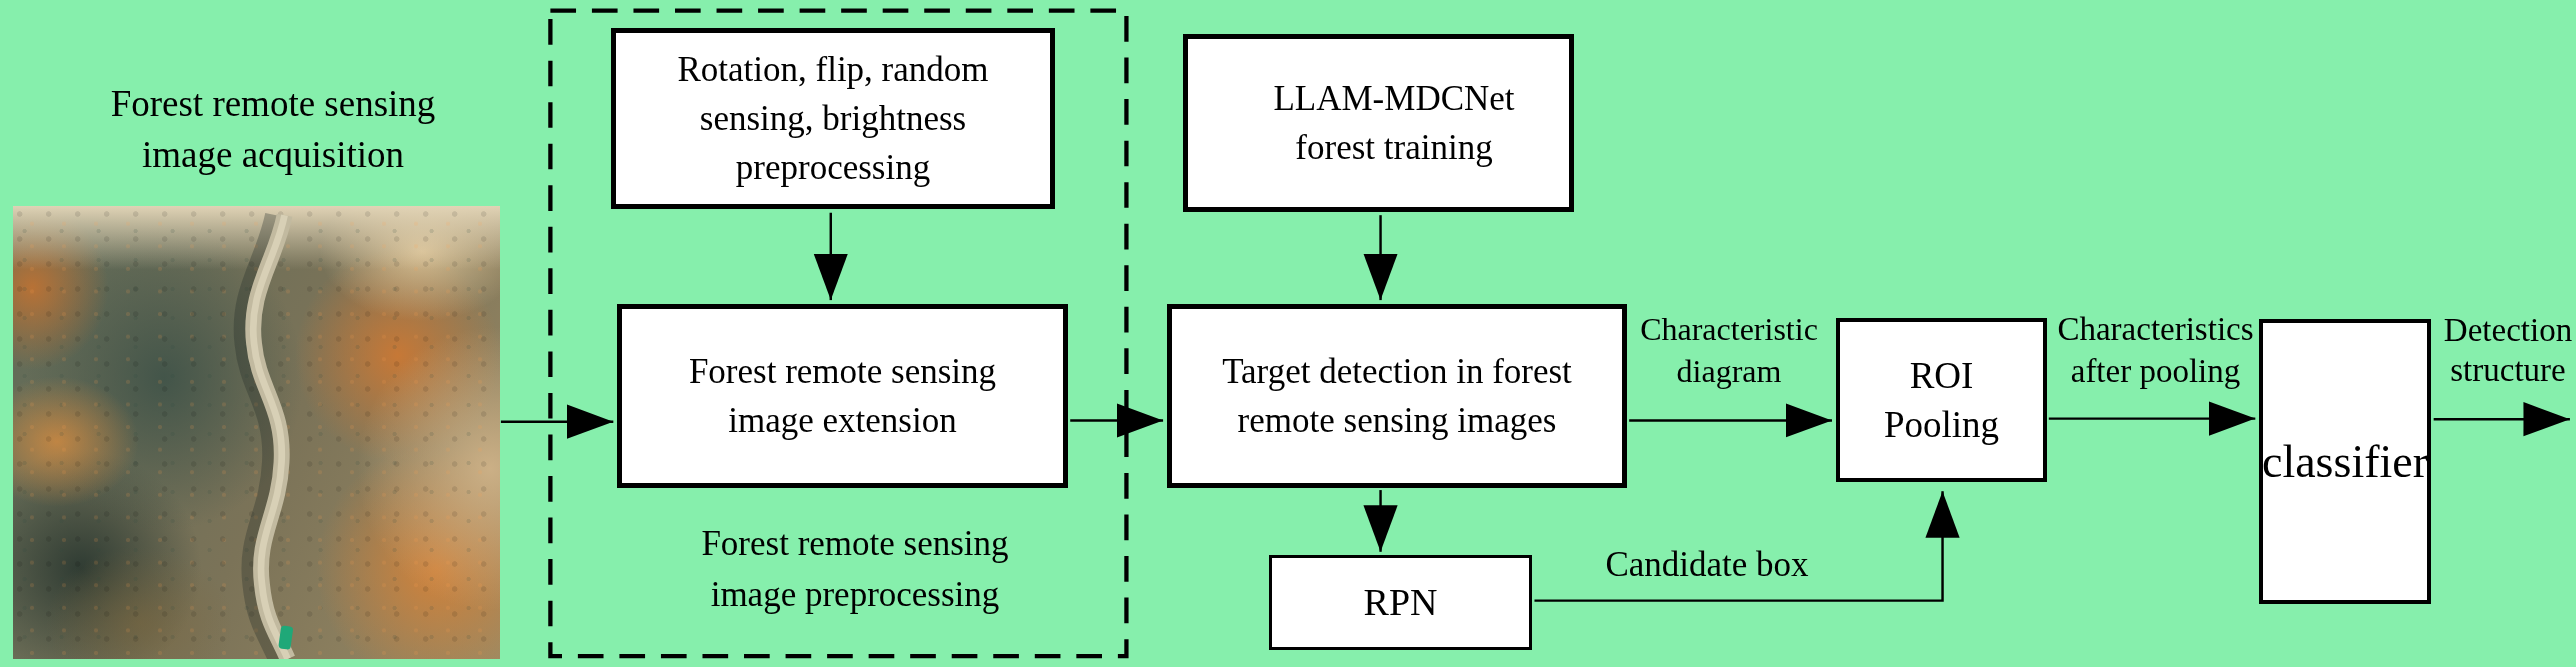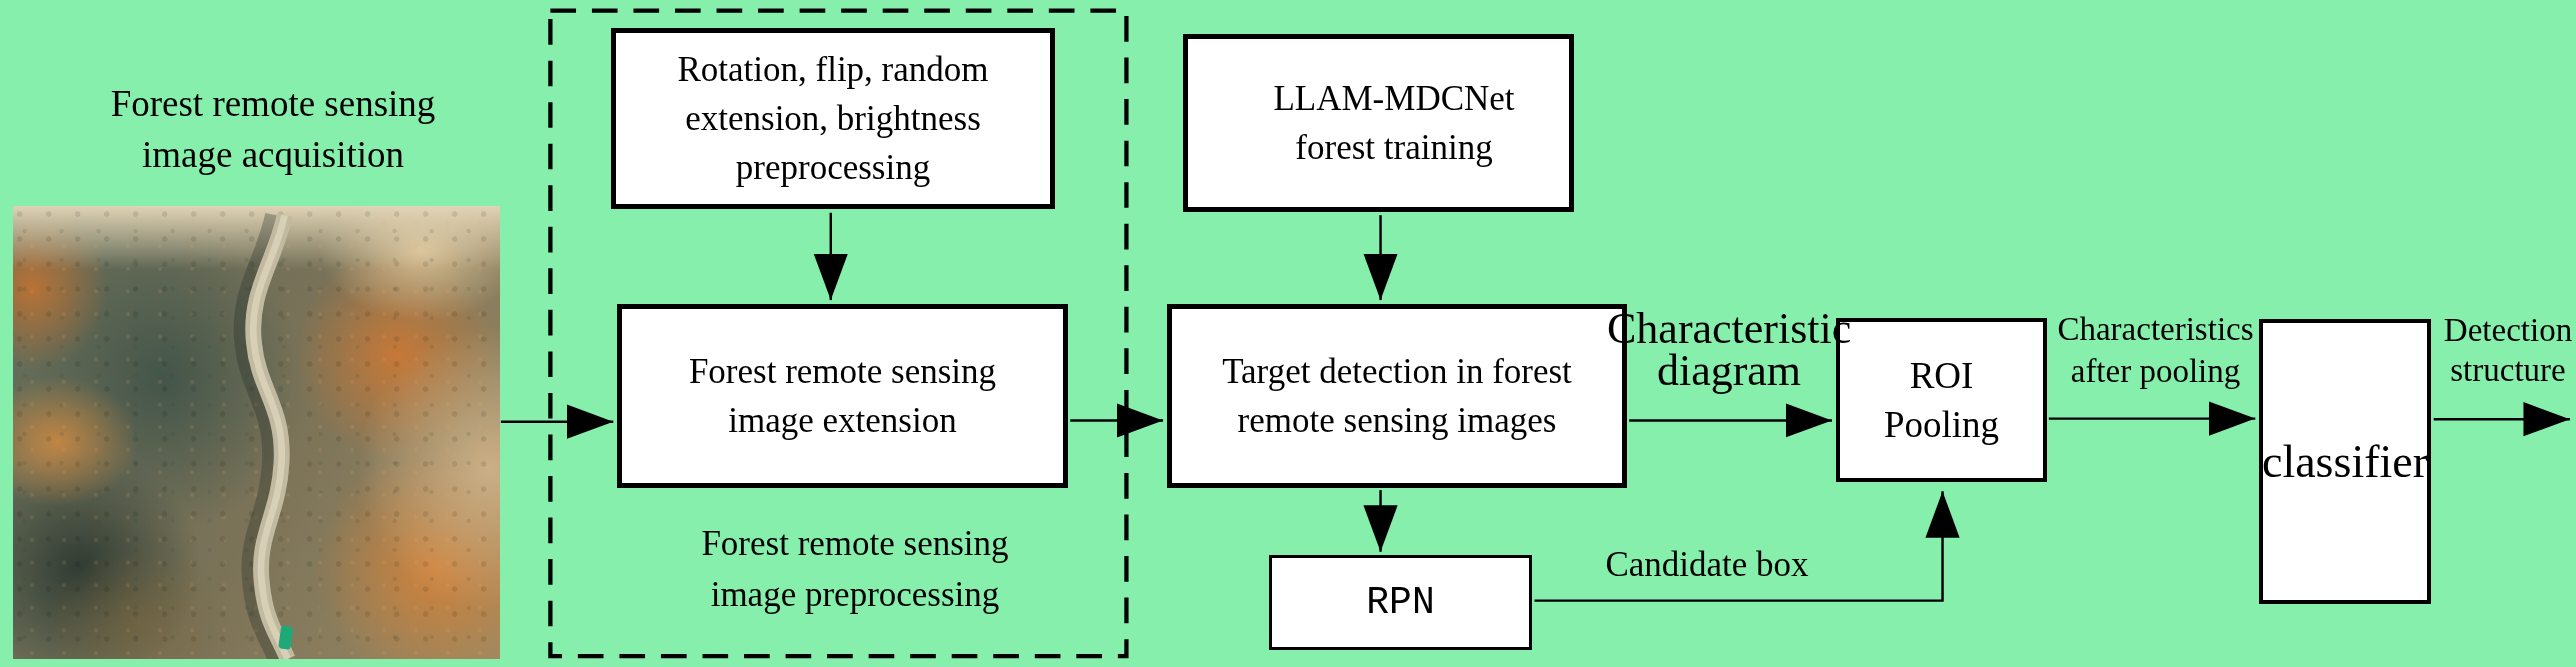--- a/index.html
+++ b/index.html
@@ -12,25 +12,25 @@
   .box span{display:block;white-space:nowrap;}
   .lbl{position:absolute;text-align:center;}
   .lbl span{display:block;white-space:nowrap;}
 
   .box-augmentation{left:611px;top:27.5px;width:444px;height:181px;}
   .box-extension{left:617px;top:304px;width:451px;height:184px;}
   .box-training{left:1183px;top:34px;width:391px;height:178px;padding-left:31px;}
   .box-detection{left:1167px;top:304px;width:460px;height:184px;text-align:right;}
   .box-roi{left:1836px;top:318px;width:211px;height:164px;border-width:4.9px;font-size:37px;line-height:49px;}
   .box-classifier{left:2259px;top:319px;width:172px;height:285px;border-width:4.9px;font-size:46px;}
-  .box-rpn{left:1269px;top:555px;width:263px;height:95px;border-width:3.1px;font-size:38px;font-family:Liberation Mono, monospace;}
+  .box-rpn{left:1269px;top:555px;width:263px;height:95px;border-width:3.1px;font-size:38px;}
 
   .lbl-title{left:59px;top:78px;width:428px;font-size:37px;line-height:51px;}
   .lbl-preprocessing{left:641px;top:518px;width:428px;font-size:35px;line-height:51px;}
-  .lbl-characteristic{left:1607px;top:308px;width:244px;font-size:44px;line-height:42px;}
+  .lbl-characteristic{left:1607px;top:308px;width:244px;font-size:32px;line-height:42px;}
   .lbl-after-pooling{left:2035px;top:308px;width:241px;font-size:33px;line-height:42px;}
   .lbl-candidate{left:1585px;top:545px;width:244px;font-size:35px;line-height:40px;}
   .lbl-detection-structure{left:2436px;top:310px;width:144px;font-size:33px;line-height:40px;}
 
   .photo{position:absolute;left:13.4px;top:206px;width:487px;height:453px;overflow:hidden;
     background:
       linear-gradient(180deg, rgba(230,216,186,0.95) 0%, rgba(230,216,186,0) 14%),
       radial-gradient(ellipse 30% 22% at 84% 10%, rgba(224,198,152,0.9), transparent 70%),
       radial-gradient(ellipse 42% 48% at 98% 58%, rgba(206,178,136,0.95), transparent 65%),
       radial-gradient(ellipse 38% 42% at 87% 80%, rgba(216,130,54,0.9), transparent 65%),
@@ -80,21 +80,21 @@
     <svg width="487" height="453" viewBox="0 0 798 742">
       <path d="M431,15 C416,90 371,140 381,225 C388,300 431,330 426,420 C422,505 384,540 394,620 C400,680 418,700 436,742" fill="none" stroke="rgba(30,40,35,0.30)" stroke-width="36"></path>
       <path d="M445,15 C430,90 385,140 395,225 C402,300 445,330 440,420 C436,505 398,540 408,620 C414,680 432,700 450,742" fill="none" stroke="#c2baa0" stroke-width="26"></path>
       <path d="M445,15 C430,90 385,140 395,225 C402,300 445,330 440,420 C436,505 398,540 408,620 C414,680 432,700 450,742" fill="none" stroke="#d8d0b6" stroke-width="11"></path>
       <rect x="437" y="688" width="20" height="38" rx="6" fill="#1fa878" transform="rotate(8 447 707)"></rect>
     </svg>
   </div>
 
   <div class="box box-augmentation">
     <span>Rotation, flip, random</span>
-    <span>extension, brightness</span>
+    <span>sensing, brightness</span>
     <span>preprocessing</span>
   </div>
 
   <div class="box box-extension">
     <span>Forest remote sensing</span>
     <span>image extension</span>
   </div>
 
   <div class="box box-training">
     <span>LLAM-MDCNet</span>

